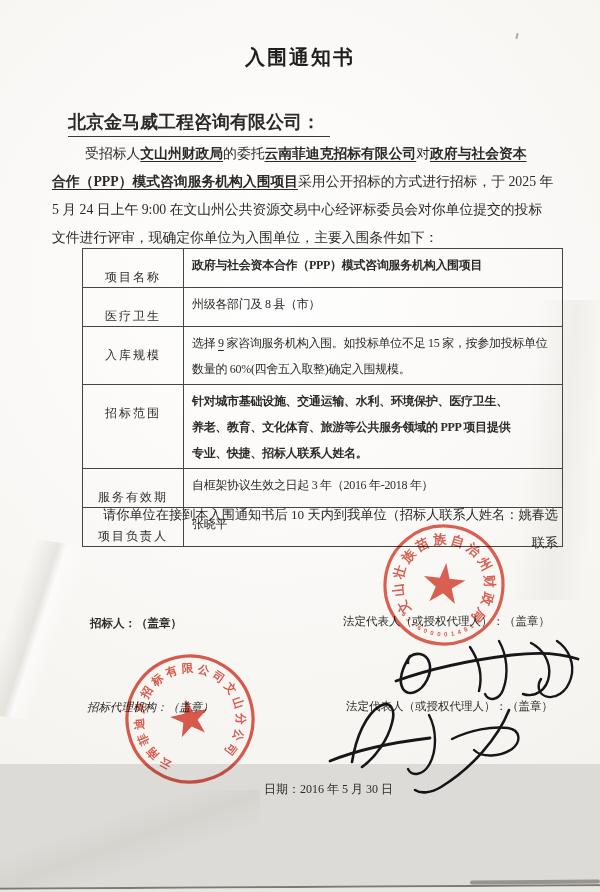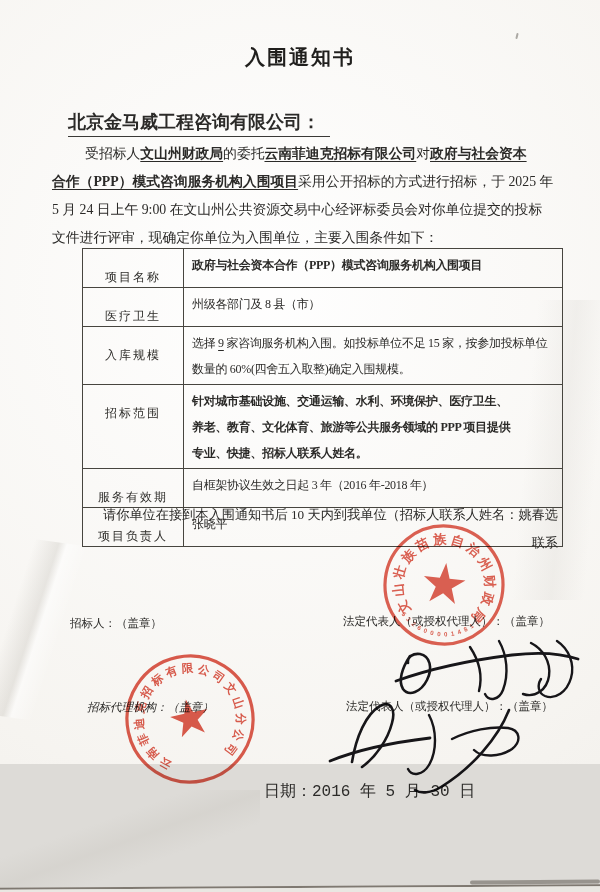--- a/index.html
+++ b/index.html
@@ -53,25 +53,25 @@
     border-collapse:collapse;table-layout:fixed;
     font-size:12px;letter-spacing:-0.3px;
   }
   table.cond td{border:1.3px solid #47453f;vertical-align:top;}
   td.lbl{width:98px;text-align:center;letter-spacing:2px;padding-top:20px;color:#2e2d2a;}
   td.val{width:370px;padding:3px 0 2px 8px;line-height:26px;}
   tr.h1{height:27px;} tr.h2{height:27px;} tr.h3{height:56px;}
   tr.h4{height:82px;} tr.h5{height:27px;} tr.h6{height:30px;}
 
   .sig-label{position:absolute;font-size:11.5px;color:#2c2b29;white-space:nowrap;}
-  .lb-bidder{left:70px;top:616px;}
+  .lb-bidder{left:90px;top:616px;font-weight:bold;}
   .lb-legal1{left:343px;top:614px;}
   .lb-agency{left:87px;top:700px;font-style:italic;}
   .lb-legal2{left:346px;top:699px;}
-  .lb-date{left:264px;top:781px;font-size:16px;font-family:Liberation Mono, monospace;}
+  .lb-date{left:264px;top:781px;font-size:12px;}
 
   svg.overlay{
     position:absolute;left:0;top:0;width:600px;height:892px;
     mix-blend-mode:multiply;pointer-events:none;
   }
   .seal-text{font-family:"Liberation Serif","DejaVu Serif",serif;font-weight:600;}
   .sig-stroke{fill:none;stroke:#17161a;stroke-linecap:round;stroke-linejoin:round;}
 </style>
 </head>
 <body>

